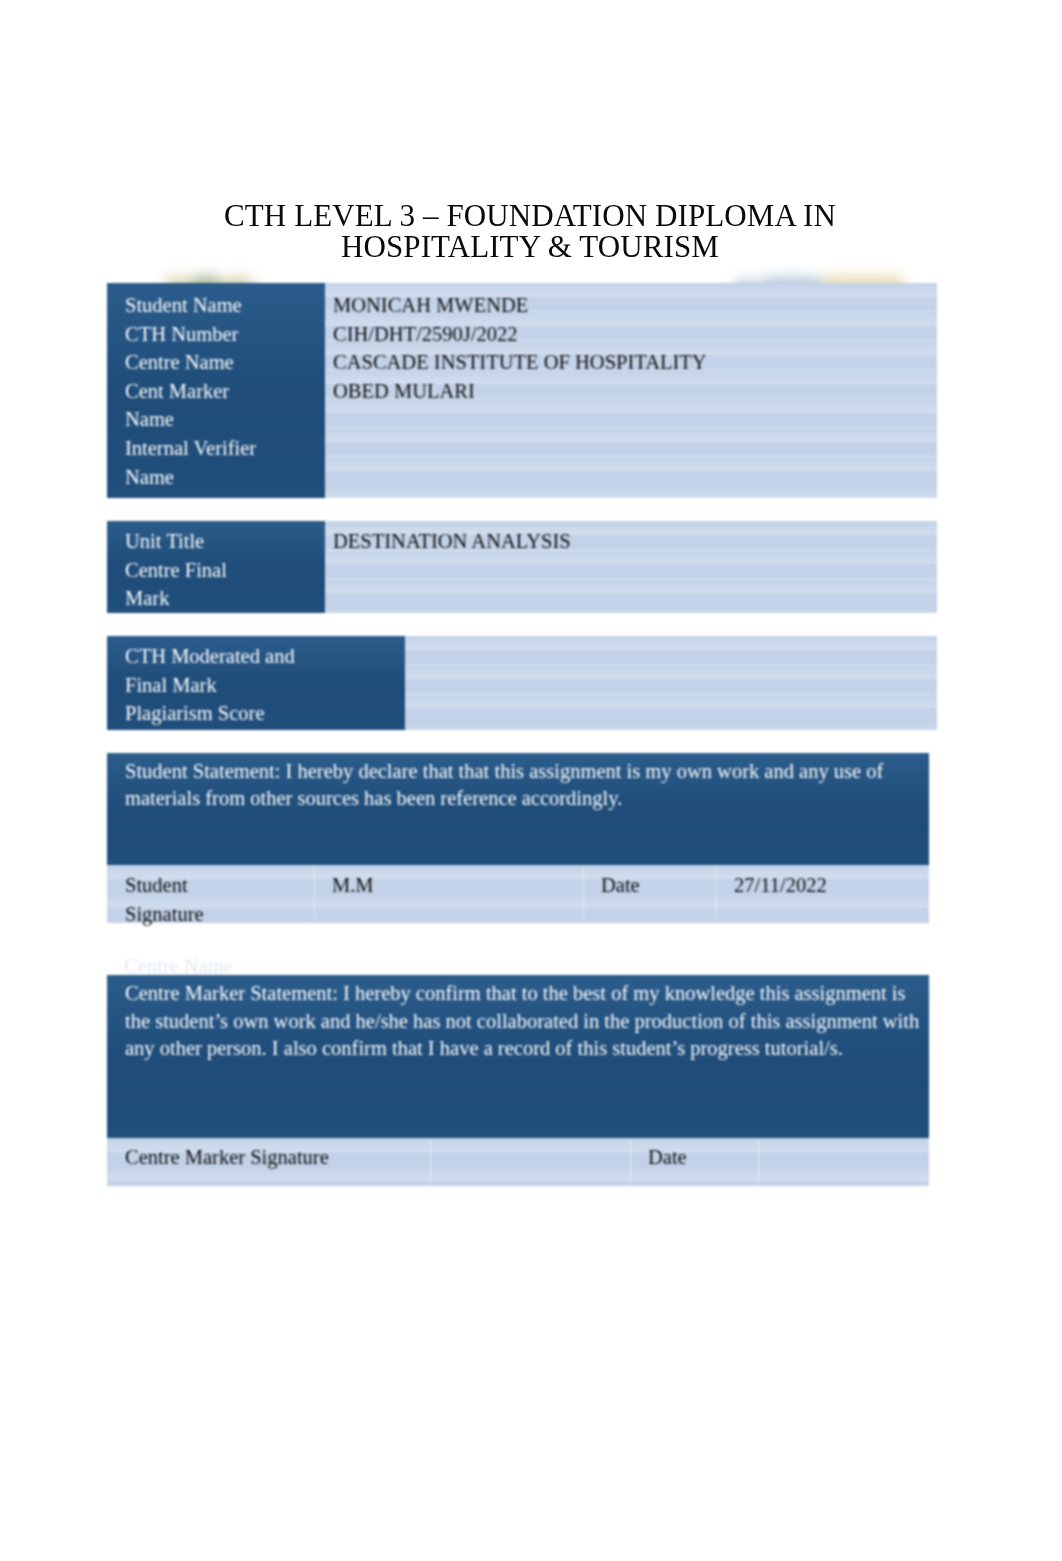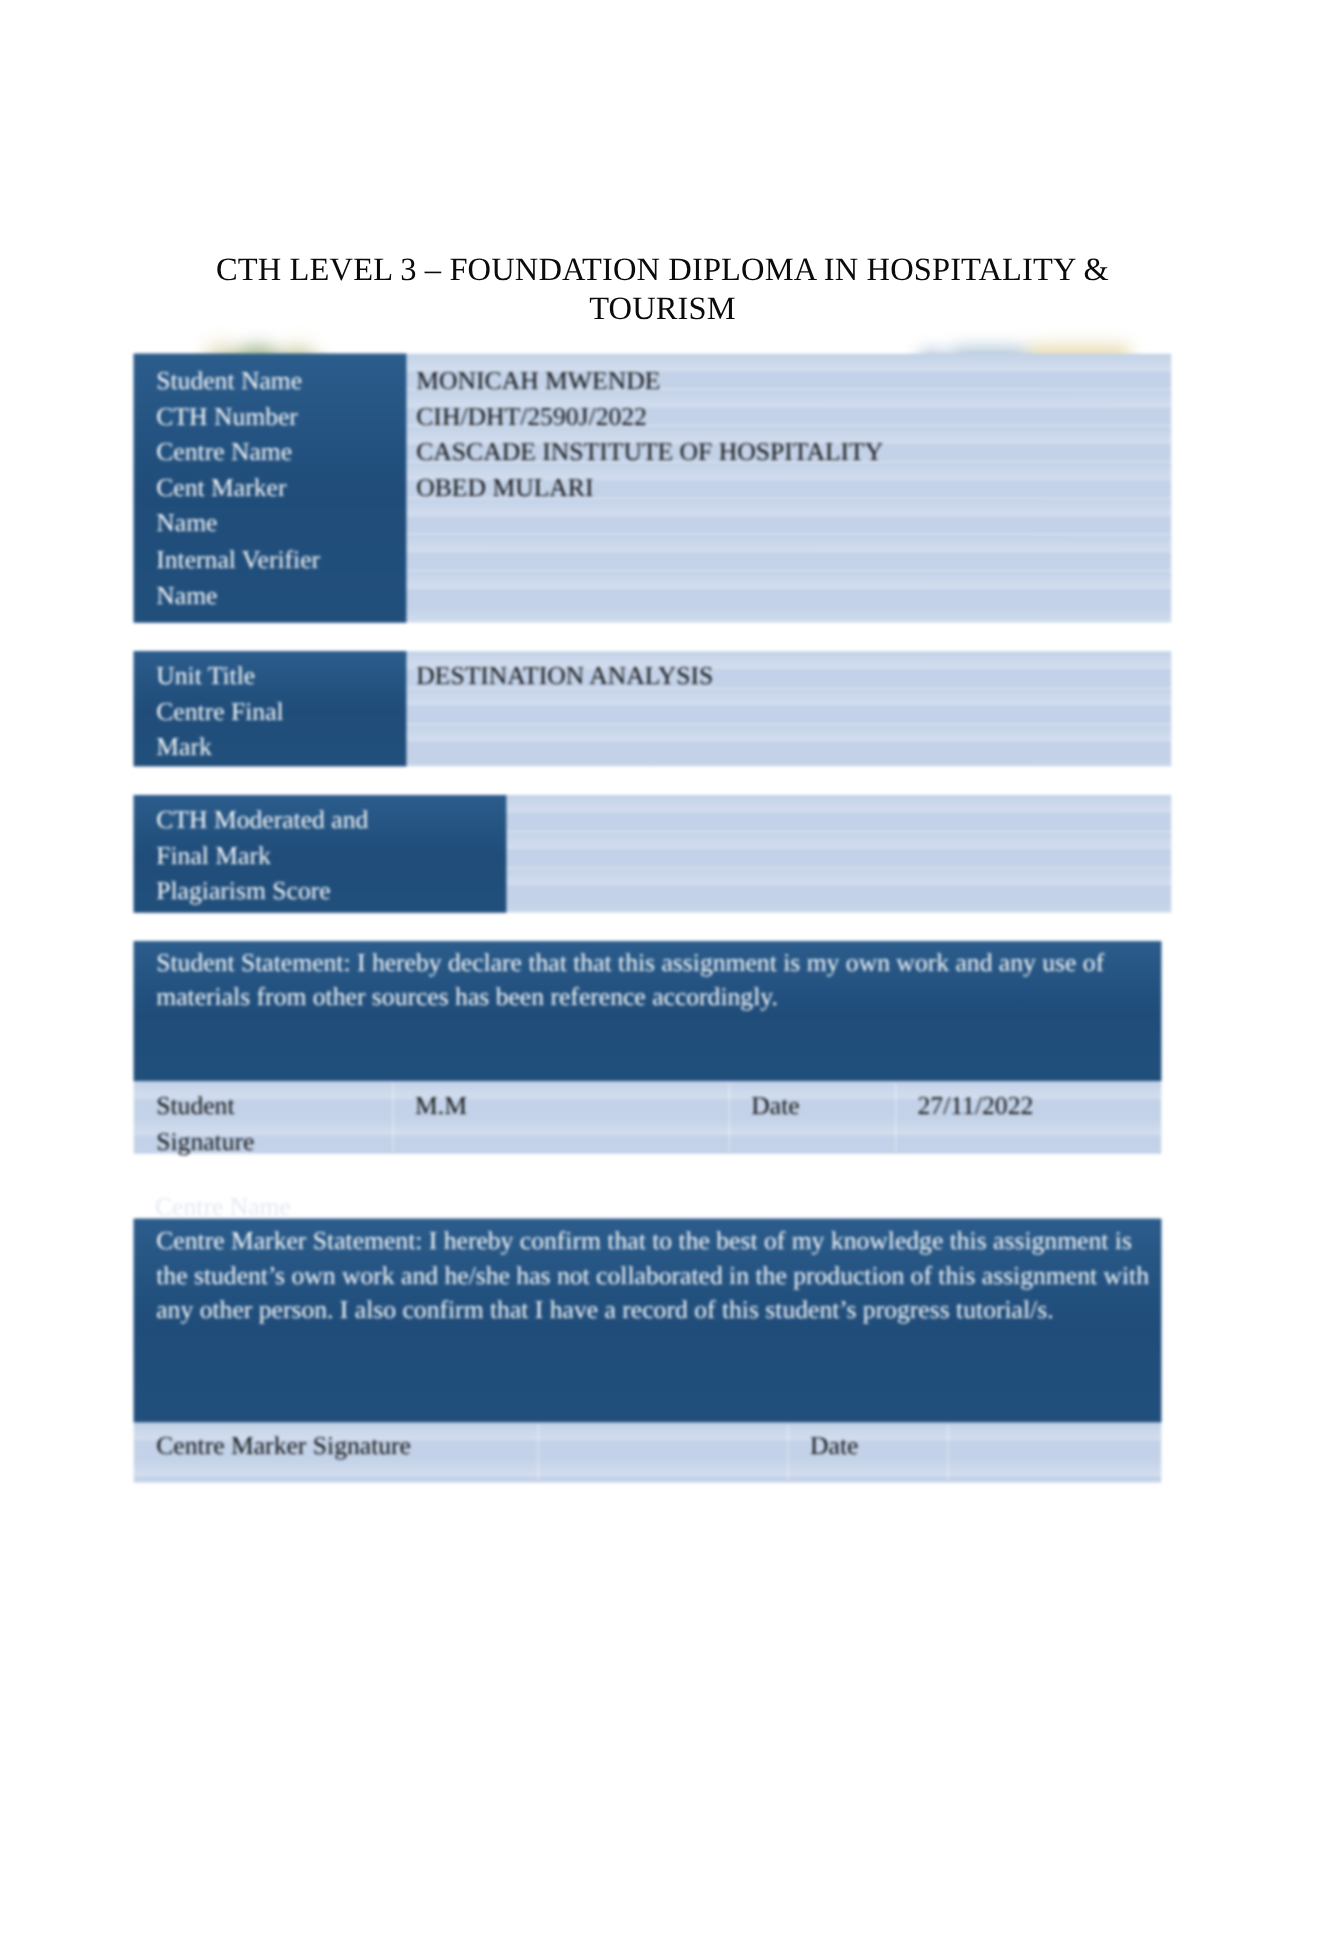--- a/index.html
+++ b/index.html
@@ -100,21 +100,21 @@
     background: #e6d9ad;
   }
 
   
   .doc-title {
     position: absolute;
     left: 124px;
     top: 200px;
     width: 812px;
     text-align: center;
-    font-size: 26px;
+    font-size: 31px;
     line-height: 31px;
     letter-spacing: 0.1px;
     color: #0b0b0b;
     filter: blur(0.28px);
   }
 
   
   .tbl {
     position: absolute;
     filter: blur(1.15px);

